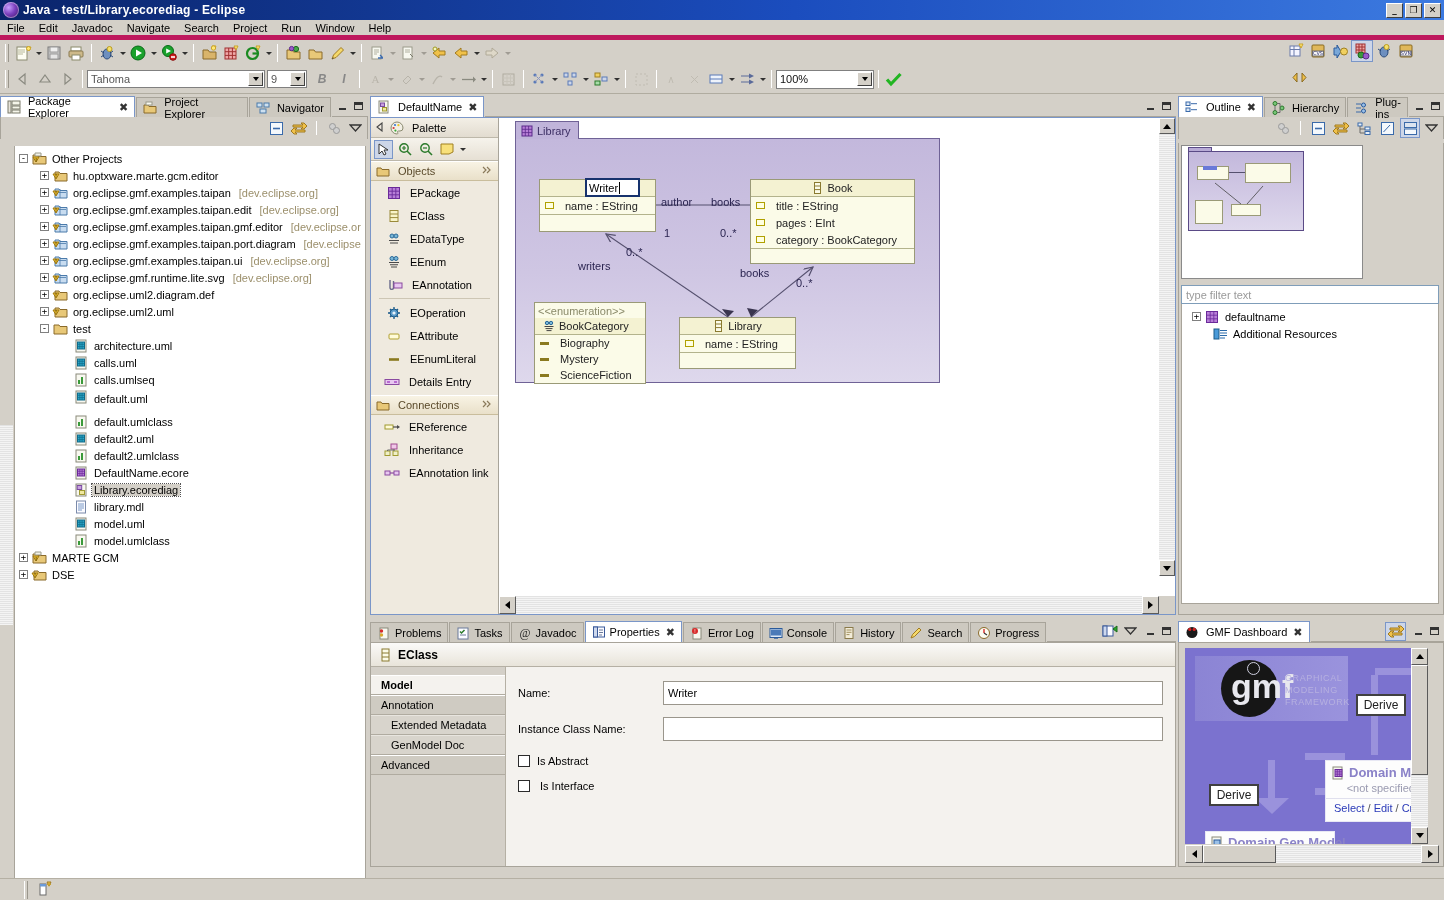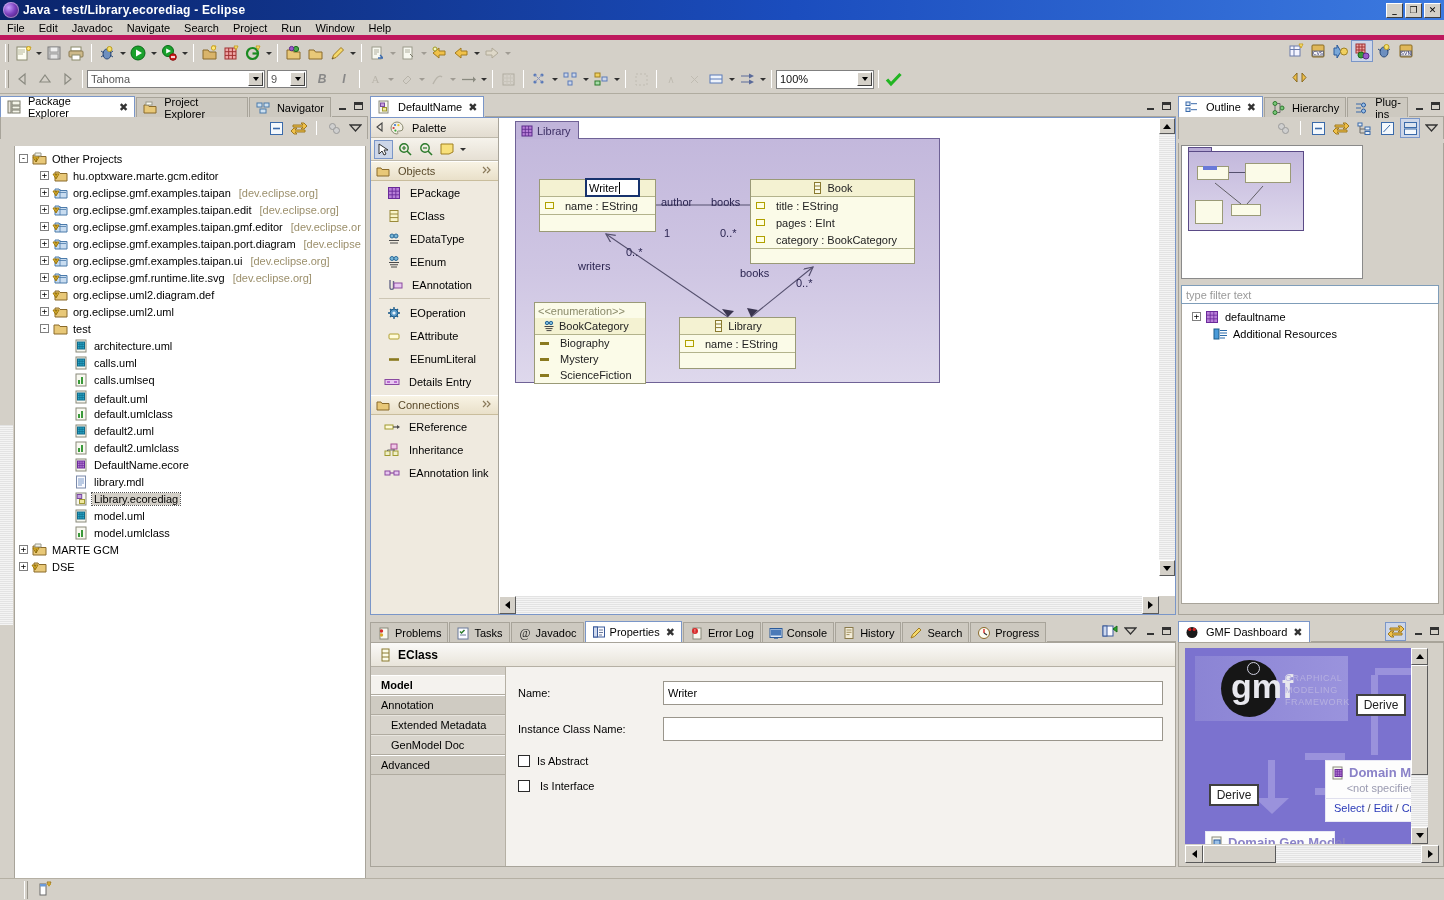--- a/index.html
+++ b/index.html
@@ -805,21 +805,21 @@
           </div>
           <div class="trow" style="padding-left: 42px; align-items: flex-end;">
             <span class="tw none"></span>
             <span class="ico"><svg width="16" height="16" viewBox="0 0 16 16">
                 <rect x="3" y="2" width="10" height="12" fill="#f8f8f0" stroke="#8a8a7a"></rect>
                 <rect x="4.5" y="4" width="7" height="7" fill="#2aa8c8" stroke="#106a8a"></rect>
                 <path d="M4.5 6.3h7M4.5 8.6h7M6.8 4v7M9.1 4v7" stroke="#106a8a" stroke-width=".7"></path>
               </svg></span>
             <span class="tlabel">default.uml</span>
           </div>
-          <div class="trow" style="padding-left: 42px;">
+          <div class="trow" style="padding-left: 42px; margin-top: 8px;">
             <span class="tw none"></span>
             <span class="ico"><svg width="16" height="16" viewBox="0 0 16 16">
                 <rect x="3" y="2" width="10" height="12" fill="#f8f8f0" stroke="#8a8a7a"></rect>
                 <rect x="5" y="8" width="2" height="4" fill="#3a9a3a"></rect>
                 <rect x="8" y="5" width="2" height="7" fill="#3a9a3a"></rect>
               </svg></span>
             <span class="tlabel">default.umlclass</span>
           </div>
           <div class="trow" style="padding-left: 42px;">
             <span class="tw none"></span>
@@ -841,36 +841,36 @@
           </div>
           <div class="trow" style="padding-left: 42px;">
             <span class="tw none"></span>
             <span class="ico"><svg width="16" height="16" viewBox="0 0 16 16">
                 <rect x="3" y="2" width="10" height="12" fill="#f8f8f0" stroke="#8a8a7a"></rect>
                 <rect x="4.5" y="4" width="7" height="7" fill="#b87fd8" stroke="#6a2a9a"></rect>
                 <path d="M4.5 6.3h7M4.5 8.6h7M6.8 4v7M9.1 4v7" stroke="#6a2a9a" stroke-width=".7"></path>
               </svg></span>
             <span class="tlabel">DefaultName.ecore</span>
           </div>
-          <div class="trow" style="padding-left: 42px;">
-            <span class="tw none"></span>
-            <span class="ico"><svg width="16" height="16" viewBox="0 0 16 16">
-                <rect x="3.5" y="2" width="9" height="12" fill="#fbfbff" stroke="#7a8aaa"></rect>
-                <path d="M5 5h6M5 7h6M5 9h6M5 11h4" stroke="#7a9ac8"></path>
-              </svg></span>
-            <span class="tlabel">library.mdl</span>
-          </div>
           <div class="trow sel" style="padding-left: 42px;">
             <span class="tw none"></span>
             <span class="ico"><svg width="16" height="16" viewBox="0 0 16 16">
                 <rect x="3" y="2" width="10" height="12" fill="#f8f8f0" stroke="#8a8a7a"></rect>
                 <rect x="4.2" y="3.5" width="4.5" height="4" fill="#c8a0e0" stroke="#7a4aa0"></rect>
                 <rect x="6.5" y="8.5" width="5" height="4" fill="#f0e8a0" stroke="#a09a30"></rect>
               </svg></span>
             <span class="tlabel">Library.ecorediag</span>
+          </div>
+          <div class="trow" style="padding-left: 42px;">
+            <span class="tw none"></span>
+            <span class="ico"><svg width="16" height="16" viewBox="0 0 16 16">
+                <rect x="3.5" y="2" width="9" height="12" fill="#fbfbff" stroke="#7a8aaa"></rect>
+                <path d="M5 5h6M5 7h6M5 9h6M5 11h4" stroke="#7a9ac8"></path>
+              </svg></span>
+            <span class="tlabel">library.mdl</span>
           </div>
           <div class="trow" style="padding-left: 42px;">
             <span class="tw none"></span>
             <span class="ico"><svg width="16" height="16" viewBox="0 0 16 16">
                 <rect x="3" y="2" width="10" height="12" fill="#f8f8f0" stroke="#8a8a7a"></rect>
                 <rect x="4.5" y="4" width="7" height="7" fill="#2aa8c8" stroke="#106a8a"></rect>
                 <path d="M4.5 6.3h7M4.5 8.6h7M6.8 4v7M9.1 4v7" stroke="#106a8a" stroke-width=".7"></path>
               </svg></span>
             <span class="tlabel">model.uml</span>
           </div>

